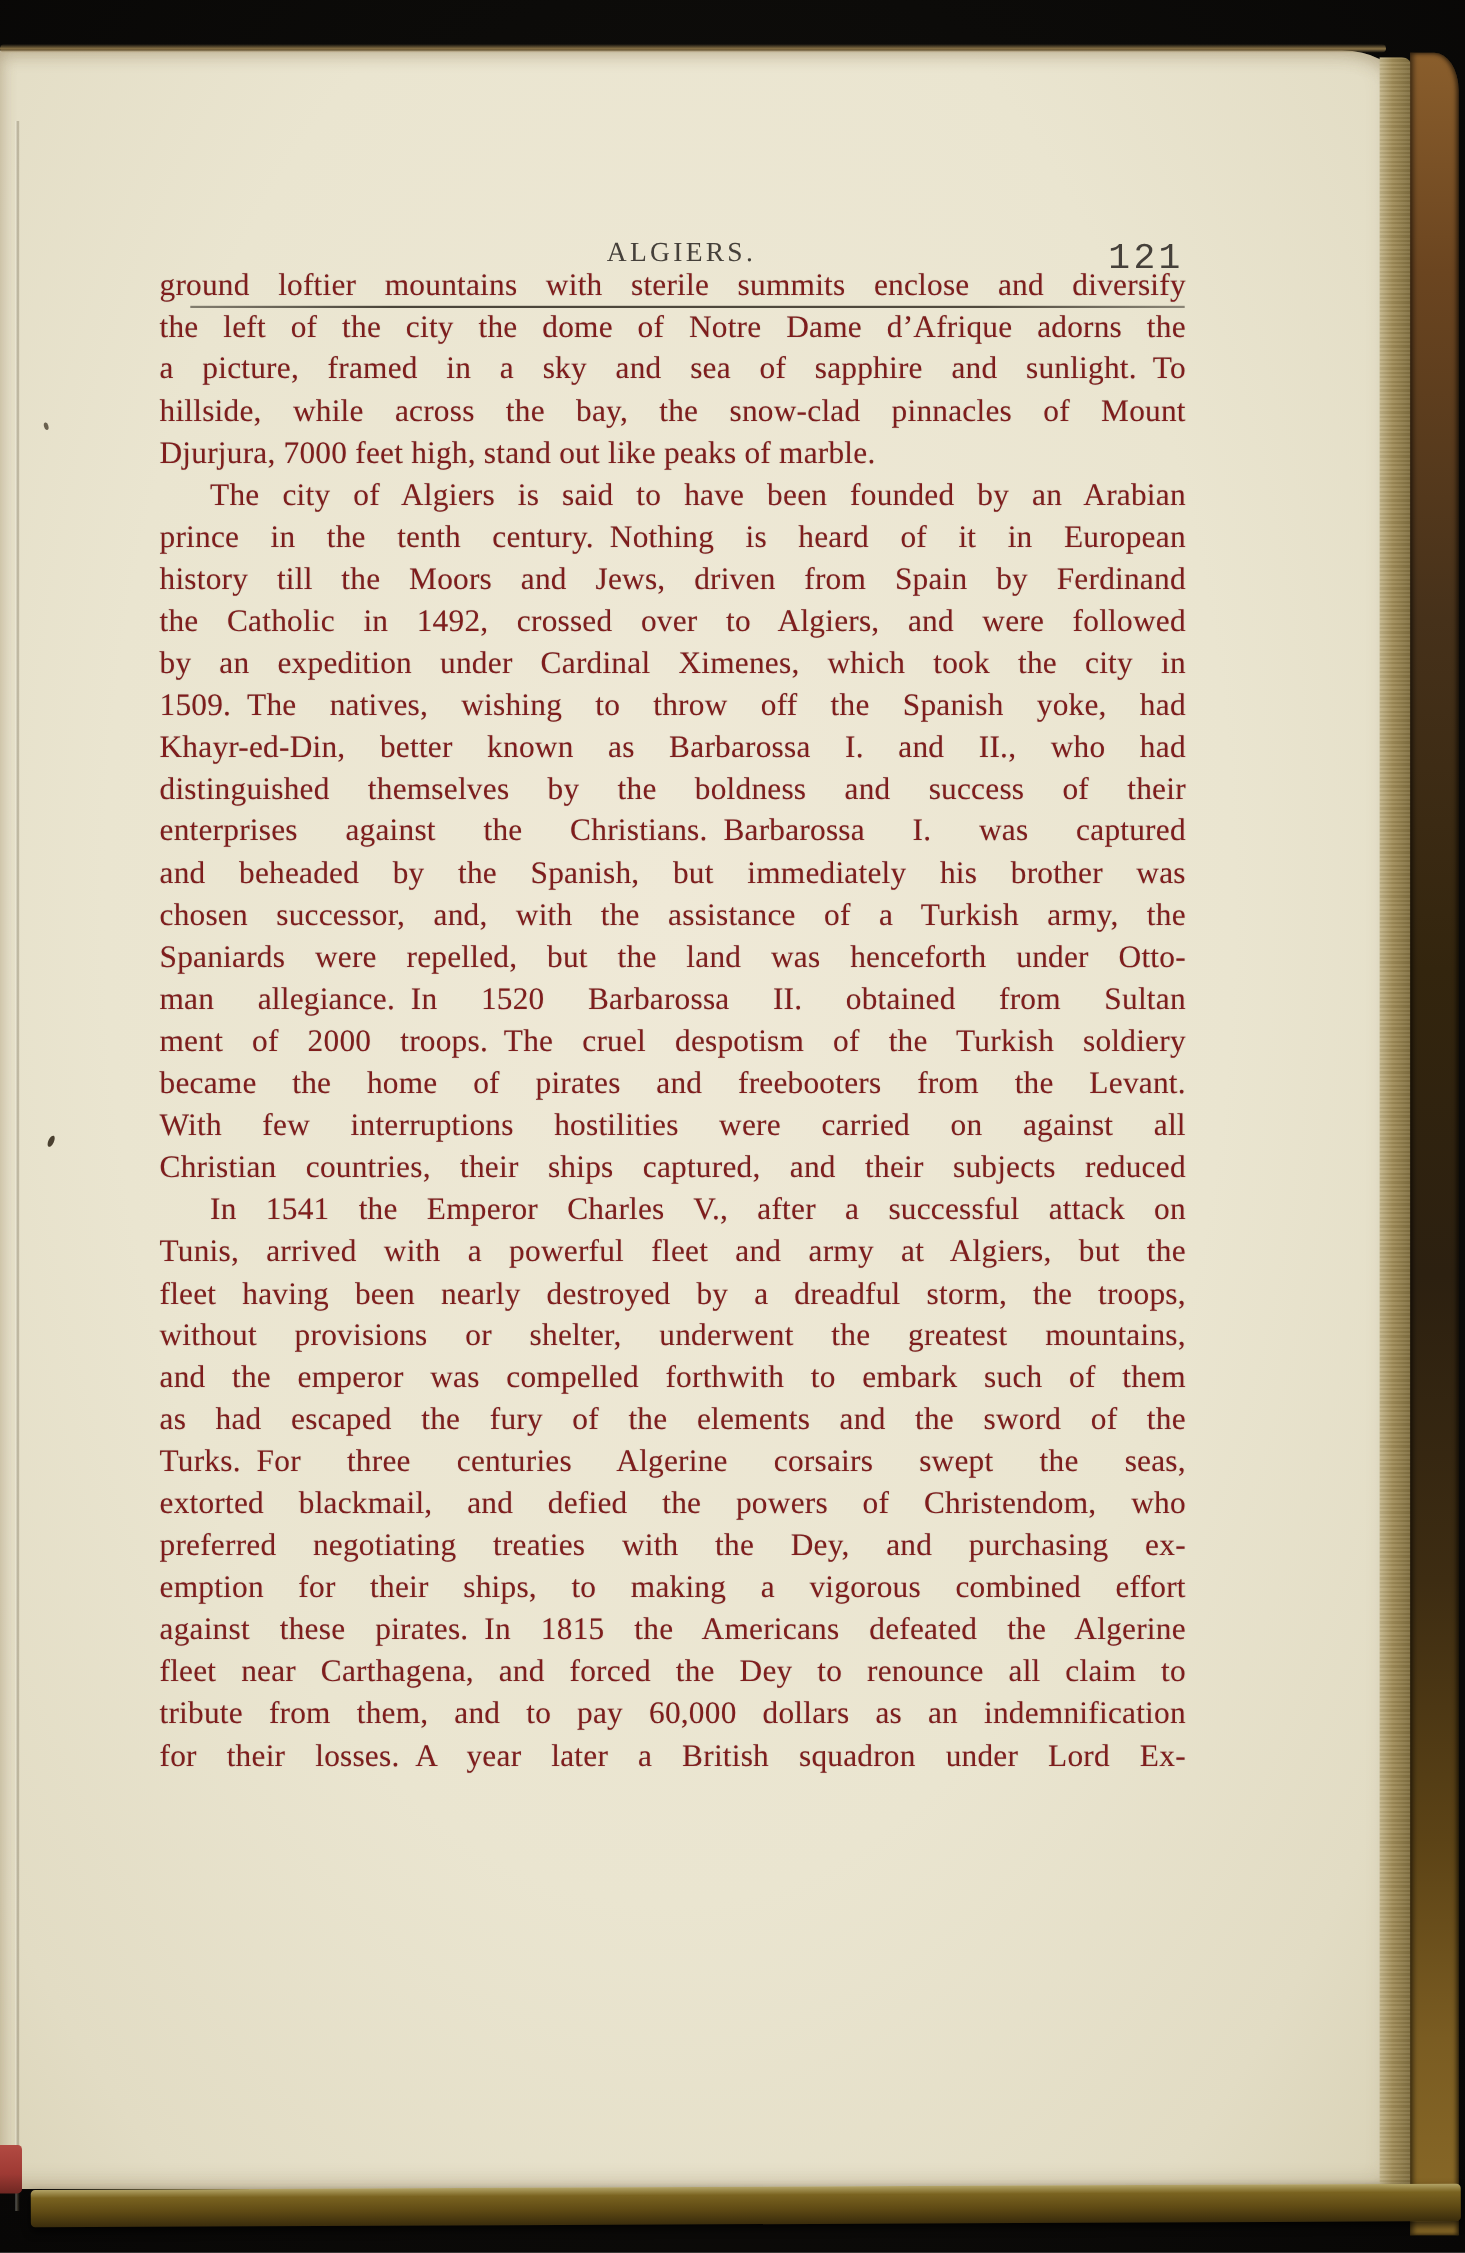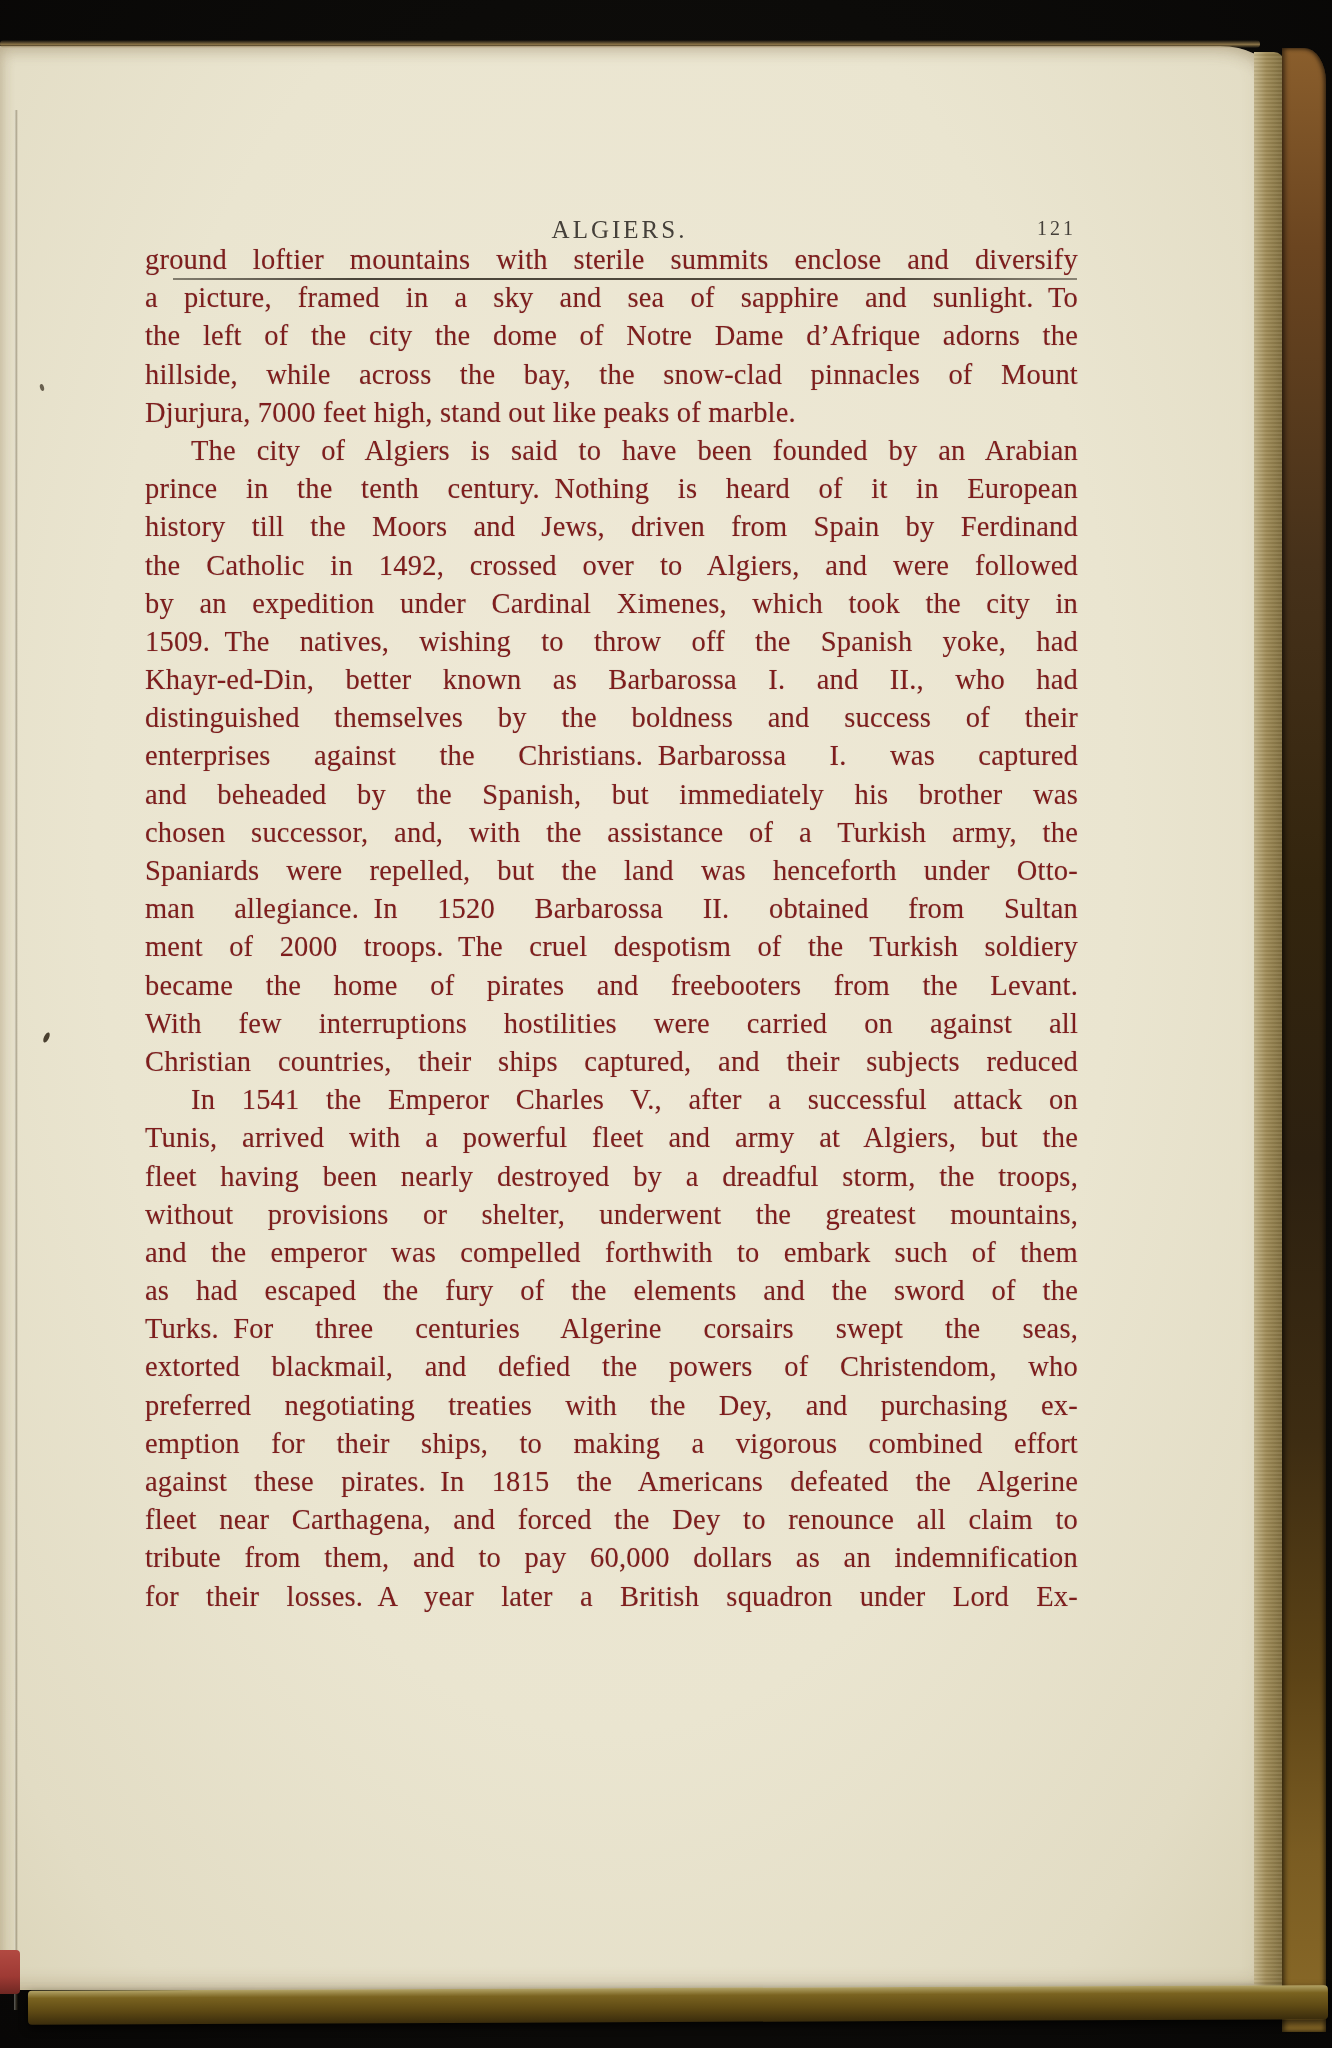--- a/index.html
+++ b/index.html
@@ -61,21 +61,21 @@
   
   .running-head{
     position:absolute;left:145px;top:216px;width:933px;height:32px;
     color:#45403a;
   }
   .running-title{
     position:absolute;left:16px;right:0;text-align:center;
     font-size:25px;letter-spacing:3px;
   }
   .folio{
-    position:absolute;right:2px;top:1px;font-size:20px;letter-spacing:3px;color:#45403a;
+    position:absolute;right:2px;top:1px;font-size:33px;letter-spacing:3px;color:#45403a;font-family:Liberation Mono, monospace;
   }
   .head-rule{
     position:absolute;left:173px;top:278px;width:904px;height:2px;
     background:linear-gradient(90deg, rgba(74,69,58,.65), #4a453a 20%, #504a3e 80%, rgba(74,69,58,.6));
   }
   .body-text{
     position:absolute;left:145px;top:241px;width:933px;
     padding-top:0;
     font-size:28.5px;line-height:38.2px;color:#7f1d1d;
     letter-spacing:.2px;
@@ -103,22 +103,22 @@
 <div class="headband"></div>
 
 <div class="running-head">
   <div class="running-title">ALGIERS.</div>
   <div class="folio">121</div>
 </div>
 <div class="head-rule"></div>
 
 <div class="body-text">
     <div class="line">ground loftier mountains with sterile summits enclose and diversify</div>
+    <div class="line">the left of the city the dome of Notre Dame d’Afrique adorns the</div>
     <div class="line">a picture, framed in a sky and sea of sapphire and sunlight. To</div>
-    <div class="line">the left of the city the dome of Notre Dame d’Afrique adorns the</div>
     <div class="line">hillside, while across the bay, the snow-clad pinnacles of Mount</div>
     <div class="line end">Djurjura, 7000 feet high, stand out like peaks of marble.</div>
     <div class="line indent">The city of Algiers is said to have been founded by an Arabian</div>
     <div class="line">prince in the tenth century. Nothing is heard of it in European</div>
     <div class="line">history till the Moors and Jews, driven from Spain by Ferdinand</div>
     <div class="line">the Catholic in 1492, crossed over to Algiers, and were followed</div>
     <div class="line">by an expedition under Cardinal Ximenes, which took the city in</div>
     <div class="line">1509. The natives, wishing to throw off the Spanish yoke, had</div>
     <div class="line">Khayr-ed-Din, better known as Barbarossa I. and II., who had</div>
     <div class="line">distinguished themselves by the boldness and success of their</div>

